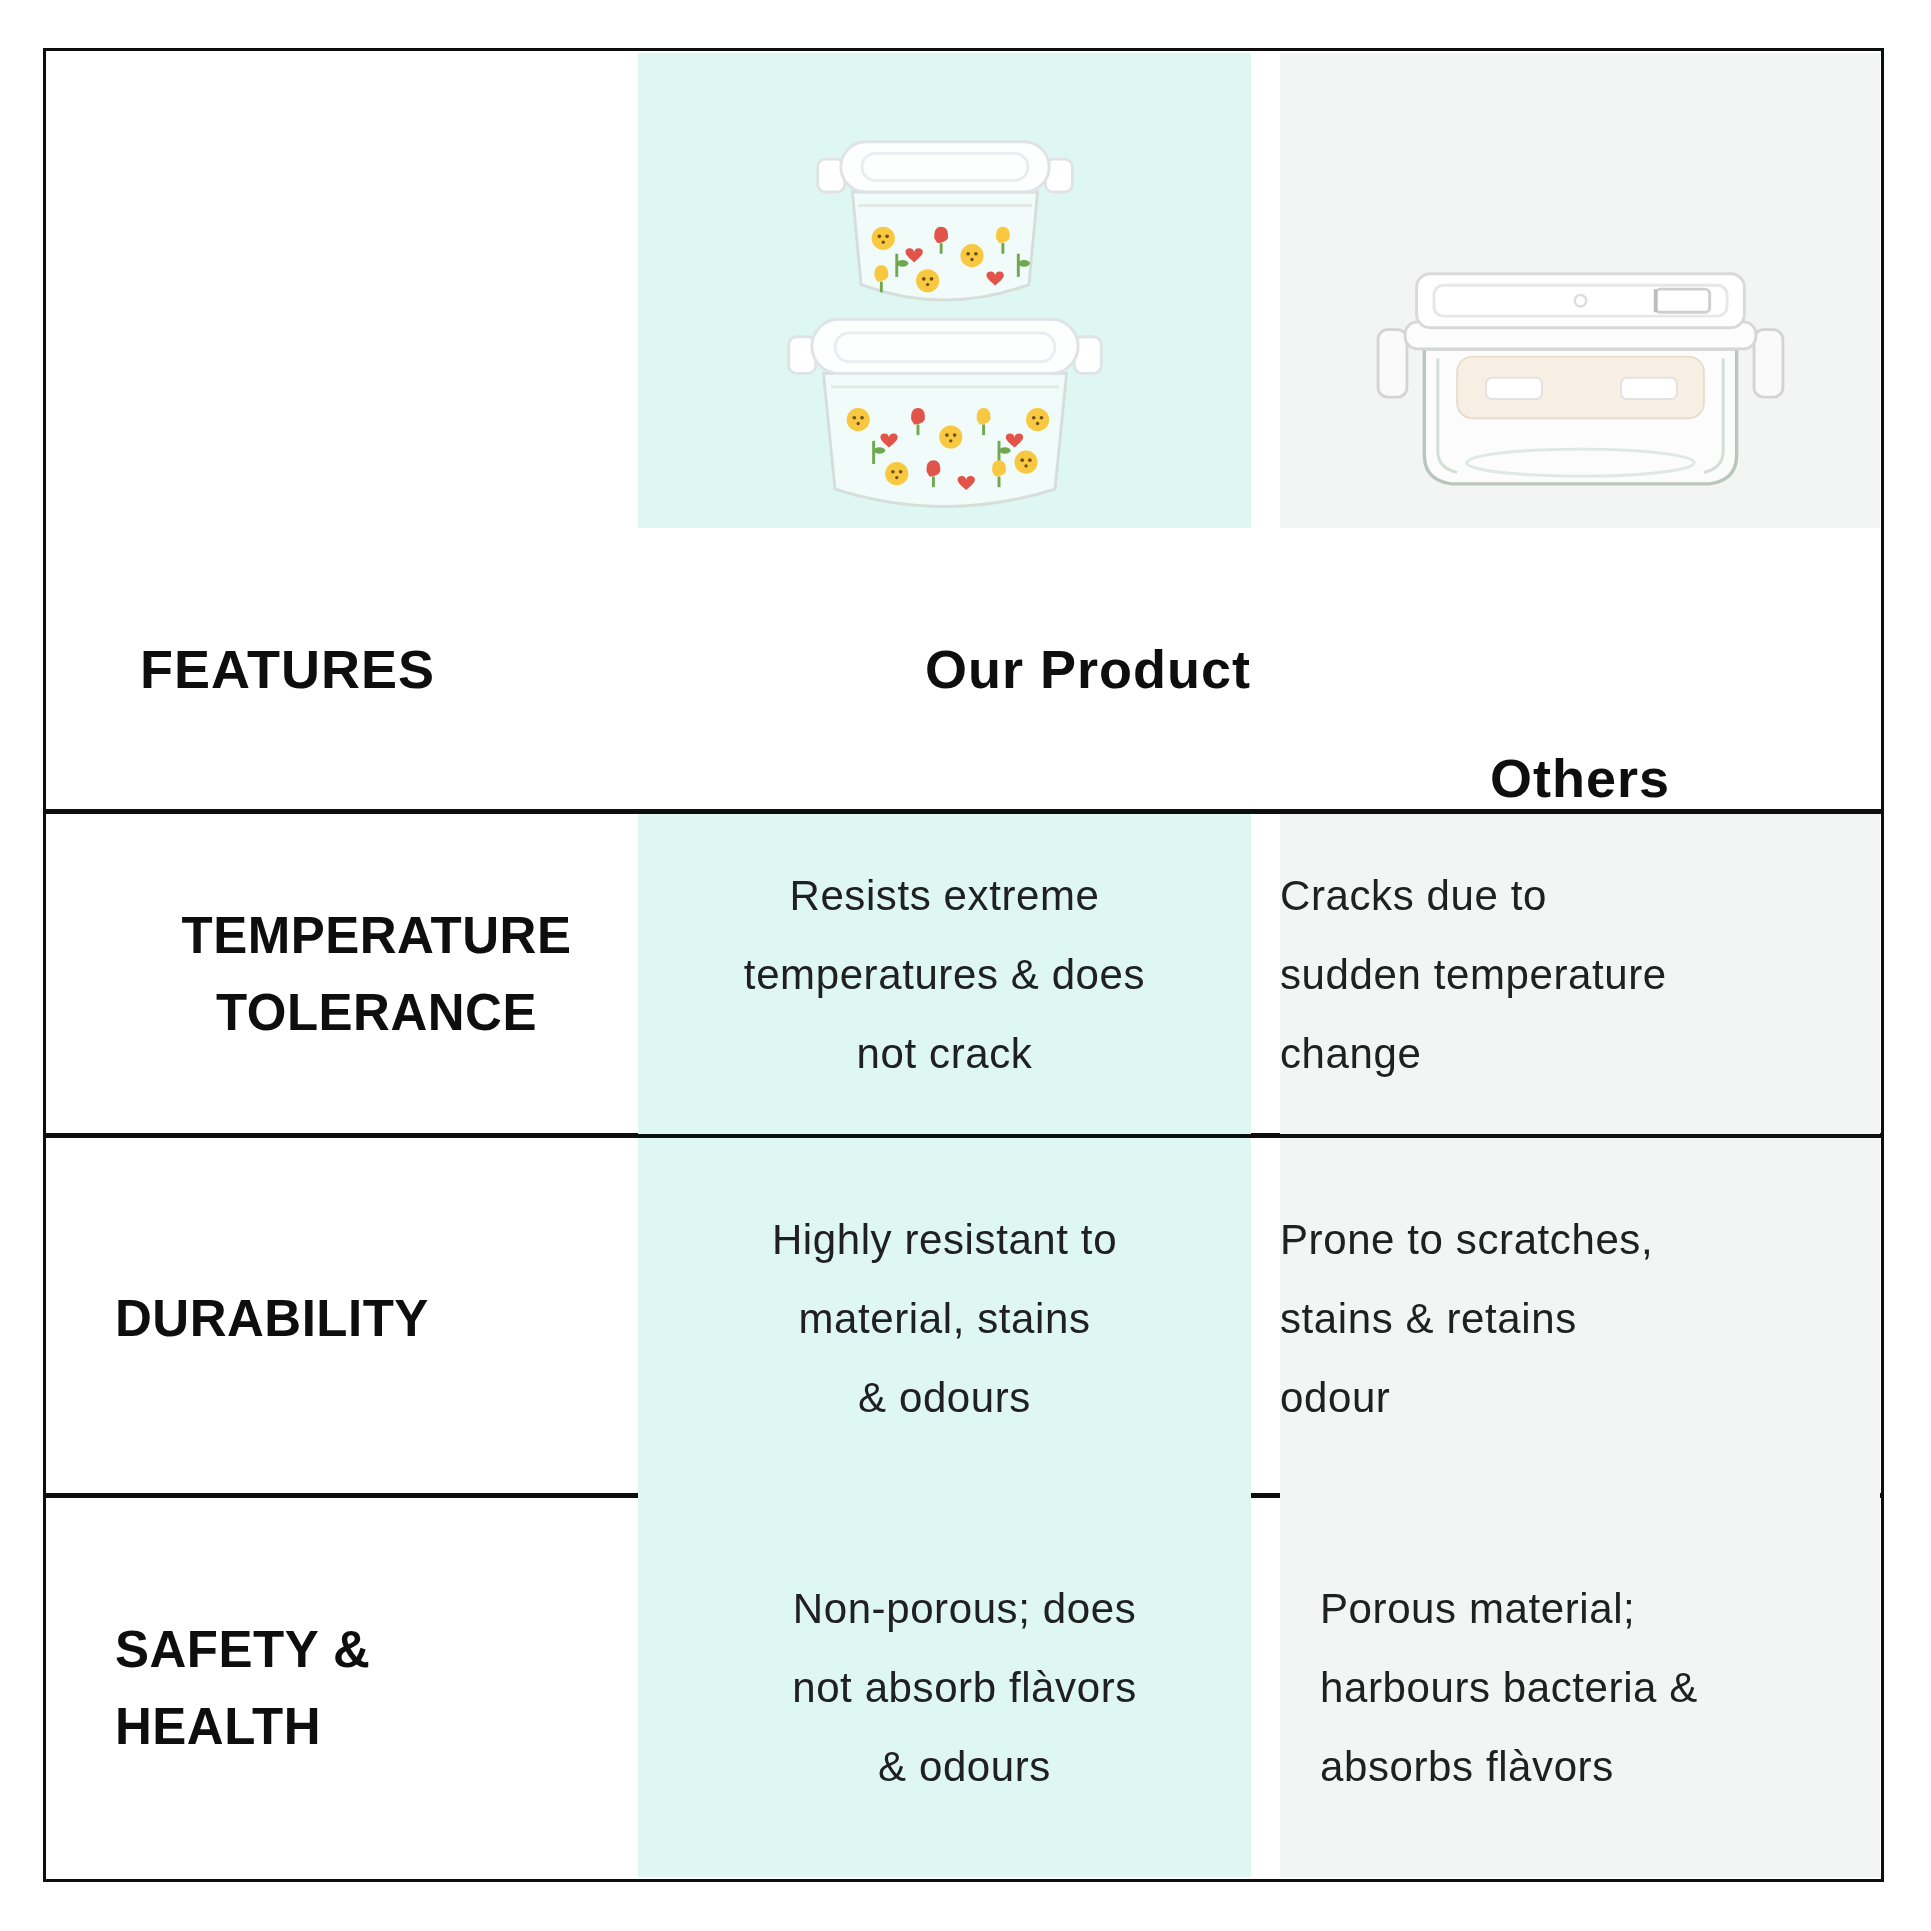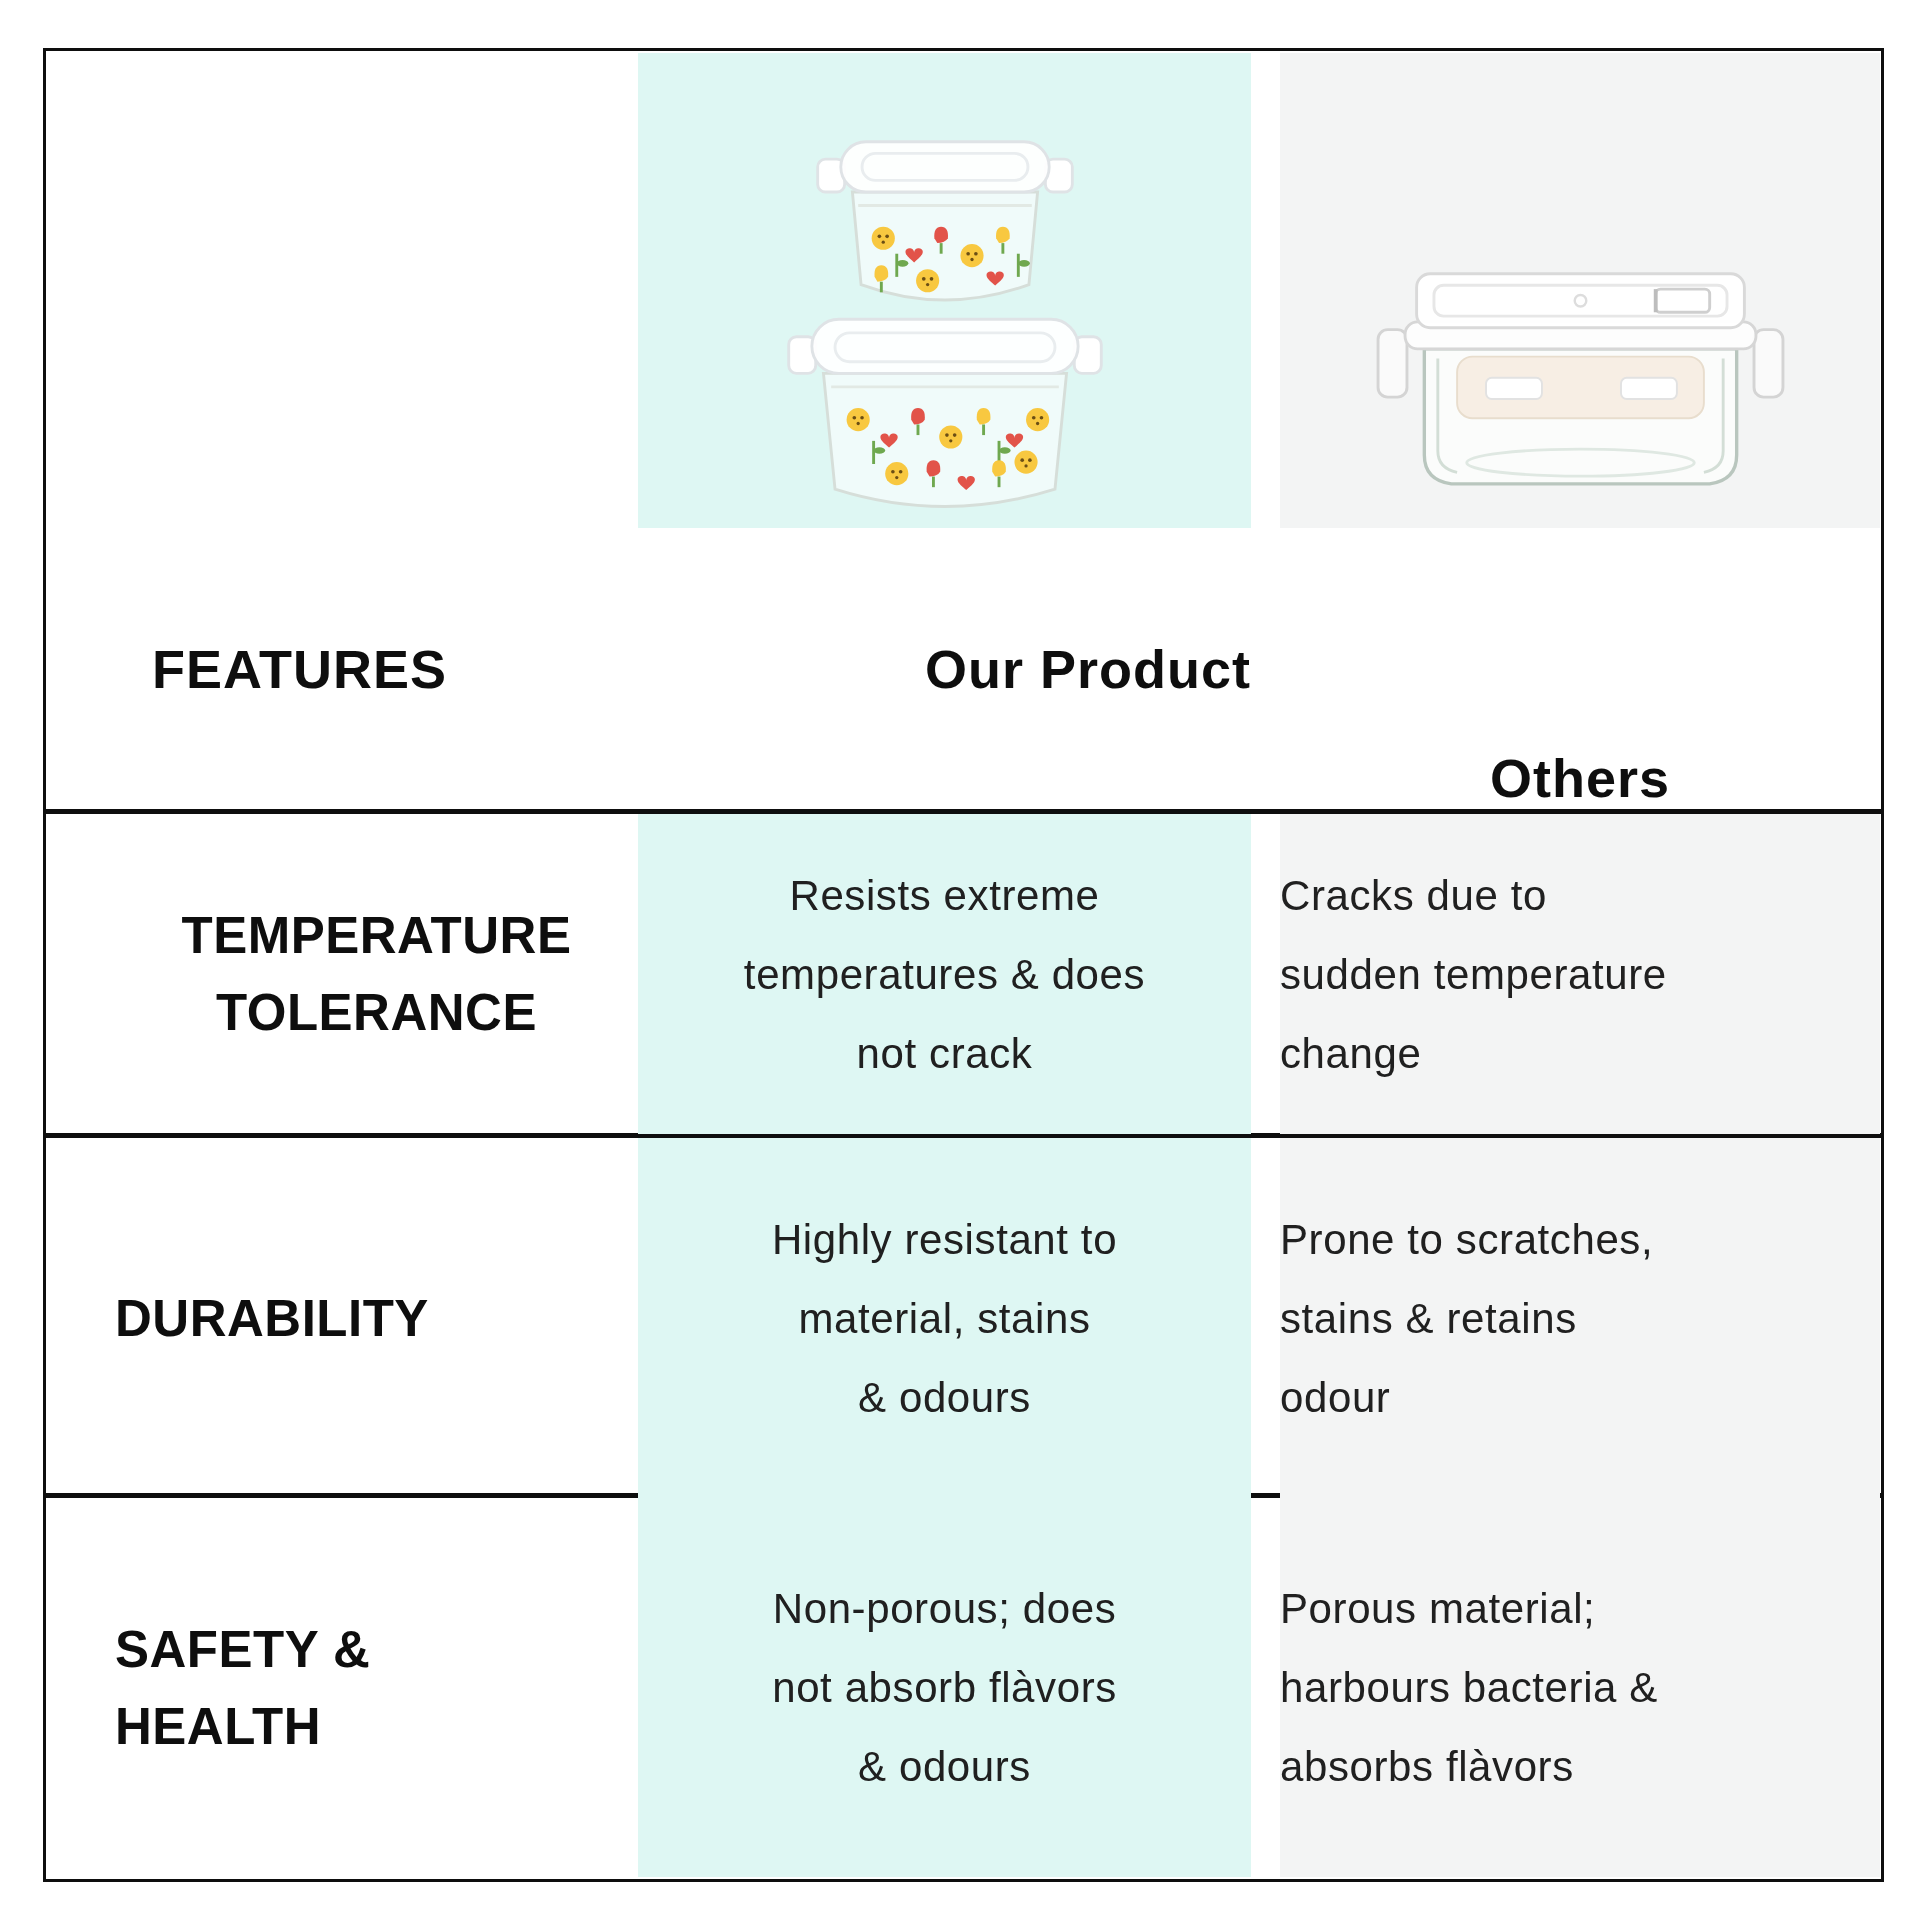--- a/index.html
+++ b/index.html
@@ -23,37 +23,37 @@
     display:flex;align-items:flex-end;justify-content:center;
   }
   .img-our{left:592px;width:613px;background:var(--accent);}
   .img-others{left:1234px;width:600px;background:var(--neutral);}
   .img-our svg{margin-bottom:1.9px;}
   .img-others svg{margin-bottom:21px;}
   
   .hdr{
     position:absolute;top:477px;height:281px;display:flex;align-items:center;
   }
-  .hdr-features{left:16px;width:592px;padding-left:90px;box-sizing:border-box;}
+  .hdr-features{left:4px;width:592px;padding-left:90px;box-sizing:border-box;}
   .hdr-c2{left:592px;width:613px;justify-content:flex-end;}
   .hdr-c3{left:1234px;width:600px;justify-content:center;align-items:flex-end;}
   .hdr-text{font-size:54px;font-weight:700;letter-spacing:1px;color:var(--ink);}
   
   .divider{position:absolute;left:0;right:0;height:4.8px;background:var(--ink);}
   .d1{top:758px;}
   .d2{top:1082px;}
   .d3{top:1442px;}
   
   .cell{
     position:absolute;display:flex;flex-direction:column;justify-content:center;
     box-sizing:border-box;
   }
   .r1{top:763px;height:320px;align-items:center;}
   .r2{top:1087px;height:360px;}
-  .r3{top:1447px;height:379px;}
+  .r3{top:1447px;height:379px;padding-left:40px;}
   .feature-cell{left:0;width:592px;padding-left:69px;}
   .our-cell{left:592px;width:613px;background:var(--accent);align-items:center;text-align:center;}
   .others-cell{left:1234px;width:600px;background:var(--neutral);align-items:flex-start;text-align:center;}
   .feature-line{
     display:block;font-size:51px;font-weight:700;line-height:77px;
     letter-spacing:0.5px;color:var(--ink);
   }
   .body-line{
     display:block;font-size:42px;font-weight:400;line-height:79px;
     letter-spacing:0.6px;color:var(--body-ink);

